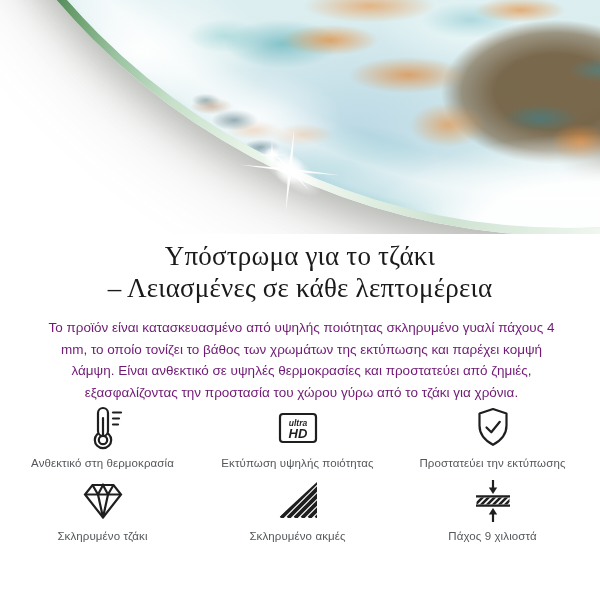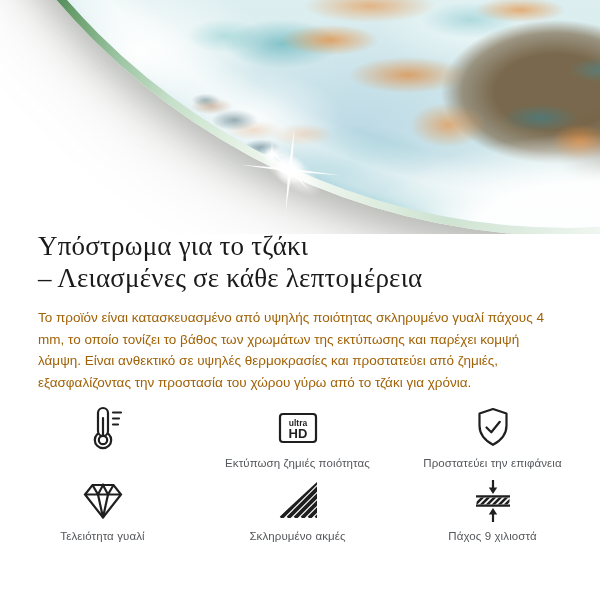--- a/index.html
+++ b/index.html
@@ -56,40 +56,40 @@
       radial-gradient(ellipse 120px 55px at 468px 28px, rgba(240,250,250,.70), rgba(240,250,250,0) 75%),
       radial-gradient(ellipse 130px 60px at 180px 150px, rgba(240,248,248,.80), rgba(240,248,248,0) 75%),
       radial-gradient(ellipse 220px 140px at 360px 128px, rgba(185,215,228,.85), rgba(185,215,228,0) 80%),
       linear-gradient(180deg,#dceef0 0%,#cfe7ea 100%);
   }
   .sparkle { position:absolute; pointer-events:none; }
   .sparkle-main { left:225px; top:122px; }
   .sparkle-small { left:252px; top:138px; }
 
   
-  .content { position:absolute; left:0; top:228px; width:600px; padding:0 38px; }
+  .content { position:absolute; left:0; top:238px; width:600px; padding:0 38px;text-align:center; }
   .title {
     font-family:"Liberation Serif", serif; font-weight:400;
     font-size:27px; line-height:32px; color:#1a1a1a; letter-spacing:.2px; margin-top:2px;
   }
   .title span { display:block; }
   .body-text {
     margin-top:13px; width:527px;
-    font-size:13.5px; line-height:21.5px; color:#a16207;
+    font-size:13.5px; line-height:21.5px; color:#701a75;
   }
 
   
   .features {
     position:absolute; left:0; top:0; width:600px;
     display:grid; grid-template-columns:repeat(3,195px); row-gap:8px;
     padding-left:5px; margin-top:0;
   }
   .features-wrap { position:absolute; left:0; top:404px; width:600px; }
   .feature { display:flex; flex-direction:column; align-items:center; }
-  .icon-wrap { height:48px; display:flex; justify-content:center; }
+  .icon-wrap { height:48px; display:flex; justify-content:center;font-style:italic; }
   .feature-label { margin-top:5px; font-size:11.5px; color:#54575b; letter-spacing:.1px; white-space:nowrap; }
   .icon-wrap svg { display:block; }
   .st { stroke:#1f1f1f; fill:none; stroke-width:2.2; }
   .st-round { stroke-linecap:round; stroke-linejoin:round; }
   .fillk { fill:#1f1f1f; stroke:none; }
   .badge-text { font-family:"Liberation Sans", sans-serif; font-weight:bold; fill:#1f1f1f; }
 </style>
 </head>
 <body>
 
@@ -141,55 +141,56 @@
           <svg width="48" height="48" viewBox="0 0 48 48">
             <circle class="st" cx="24" cy="36" r="8.2"></circle>
             <rect x="19" y="4" width="10" height="28" rx="5" fill="#ffffff" stroke="#1f1f1f" stroke-width="2.2"></rect>
             <line class="st st-round" x1="24" y1="14" x2="24" y2="32" stroke-width="2"></line>
             <circle class="st" cx="24" cy="36" r="4.2" stroke-width="2"></circle>
             <line class="st st-round" x1="34" y1="8.5" x2="42" y2="8.5" stroke-width="2"></line>
             <line class="st st-round" x1="34" y1="14.5" x2="40" y2="14.5" stroke-width="2"></line>
             <line class="st st-round" x1="34" y1="20.5" x2="39" y2="20.5" stroke-width="2"></line>
           </svg>
         </div>
+        <div class="feature-label">Ανθεκτικό στη θερμοκρασία</div>
       </div>
 
       <div class="feature">
         <div class="icon-wrap">
           <svg width="48" height="48" viewBox="0 0 48 48">
             <rect class="st" x="6" y="10" width="36" height="28" rx="3"></rect>
             <text class="badge-text" x="24" y="21.5" font-size="8.5" text-anchor="middle">ultra</text>
             <text class="badge-text" x="24" y="34" font-size="13" text-anchor="middle">HD</text>
           </svg>
         </div>
-        <div class="feature-label">Εκτύπωση ζημιές ποιότητας</div>
+        <div class="feature-label">Εκτύπωση υψηλής ποιότητας</div>
       </div>
 
       <div class="feature">
         <div class="icon-wrap">
           <svg width="48" height="48" viewBox="0 0 48 48">
             <path class="st st-round" d="M24 5 L37.5 9.5 V21.5 C37.5 30 32 36.5 24 40.8 C16 36.5 10.5 30 10.5 21.5 V9.5 Z" stroke-width="2.4"></path>
             <path class="st st-round" d="M17.5 23.5 L22.3 28.3 L30.8 17.8" stroke-width="2.6"></path>
           </svg>
         </div>
-        <div class="feature-label">Προστατεύει την επιφάνεια</div>
+        <div class="feature-label">Προστατεύει την εκτύπωσης</div>
       </div>
 
       <div class="feature">
         <div class="icon-wrap">
           <svg width="48" height="48" viewBox="0 0 48 48">
             <g class="st" stroke-width="2" stroke-linejoin="miter">
               <path d="M13.5 8 L34.5 8 L42 17.5 L24 40.5 L6 17.5 Z"></path>
               <line x1="6" y1="17.5" x2="42" y2="17.5"></line>
               <path d="M13.5 8 L19 17.5 L24 8 L29 17.5 L34.5 8"></path>
               <path d="M19 17.5 L24 40.5 L29 17.5"></path>
             </g>
           </svg>
         </div>
-        <div class="feature-label">Τελειότητα γυαλί</div>
+        <div class="feature-label">Σκληρυμένο τζάκι</div>
       </div>
 
       <div class="feature">
         <div class="icon-wrap">
           <svg width="48" height="48" viewBox="0 0 48 48">
             <defs>
                 <clipPath id="triclip">
                   <path d="M4 41 L43 41 L43 5 Z"></path>
                 </clipPath>
               </defs>

